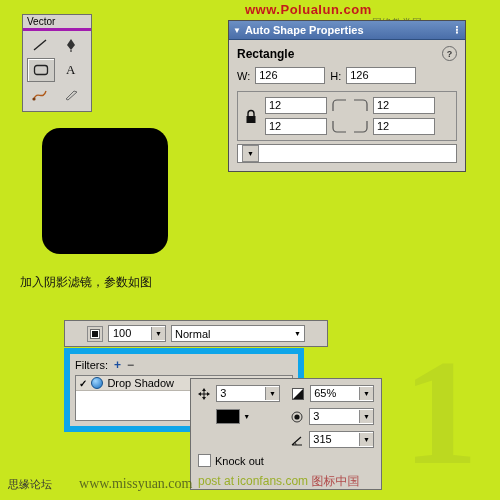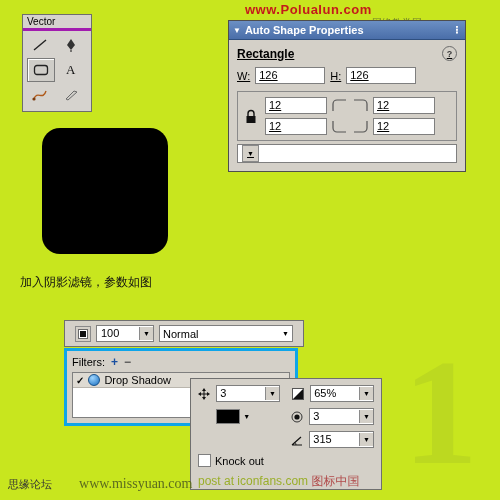--- a/index.html
+++ b/index.html
@@ -75,21 +75,21 @@
     position:absolute;left:228px;top:20px;width:236px;
     background:#d4d0c8;border:1px solid #4e4e4e;
   }
   .asp-titlebar{
     height:18px;background:linear-gradient(#6b8fc4,#4a6ea9);
     display:flex;align-items:center;color:#fff;font-weight:bold;font-size:11px;
     padding:0 4px;border-bottom:1px solid #2f4f7f;
   }
   .asp-titlebar .tri{font-size:8px;margin-right:4px;}
   .asp-titlebar .grip{margin-left:auto;font-size:10px;letter-spacing:-1px;}
-  .asp-body{padding:5px 8px 8px 8px;background:#d4d0c8;text-decoration:underline;}
+  .asp-body{padding:5px 8px 8px 8px;background:#d4d0c8;}
   .asp-head{
     display:flex;align-items:center;justify-content:space-between;
     font-weight:bold;font-size:12px;margin:1px 0 6px 0;
   }
   .help-circle{
     width:13px;height:13px;border-radius:50%;
     border:1px solid #6a6a6a;color:#3a3a3a;
     font-size:9px;display:flex;align-items:center;justify-content:center;
     background:#d4d0c8;
   }
@@ -130,21 +130,21 @@
   .instr{
     position:absolute;left:20px;top:272px;width:420px;
     font-size:12px;line-height:20px;color:#111;
     font-family:"DejaVu Sans", sans-serif;
   }
 
   
   .layerbar{
     position:absolute;left:64px;top:320px;width:218px;
     background:#d4d0c8;border:1px solid #6f6f6f;
-    padding:4px 10px;display:flex;align-items:center;gap:5px;
+    padding:4px 22px;display:flex;align-items:center;gap:5px;
   }
   .mini-btn{
     width:14px;height:14px;border:1px solid #8a8a8a;background:#d4d0c8;
     display:flex;align-items:center;justify-content:center;
   }
   .spin{
     display:flex;align-items:center;background:#fff;border:1px solid #7f7f7f;
     height:15px;
   }
   .spin .val{padding:0 4px;font-size:11px;line-height:15px;}
@@ -155,21 +155,21 @@
   }
   .blend{
     flex:1;background:#fff;border:1px solid #7f7f7f;height:15px;
     display:flex;align-items:center;justify-content:space-between;
     font-size:11px;padding:0 3px;
   }
 
   
   .filters{
     position:absolute;left:64px;top:348px;width:218px;
-    background:#d4d0c8;border:3px solid #0ea5e9;
+    background:#d4d0c8;border:6px solid #0ea5e9;
     padding:3px 5px 5px 5px;
   }
   .filters-head{display:flex;align-items:center;gap:6px;font-size:11px;padding:1px 0 3px 0;}
   .plus{color:#1a4fa0;font-weight:bold;font-size:12px;}
   .minus{color:#555;font-weight:bold;font-size:12px;}
   .filter-list{
     background:#fff;border:1px solid #7f7f7f;height:44px;
   }
   .filter-item{
     display:flex;align-items:center;gap:4px;

